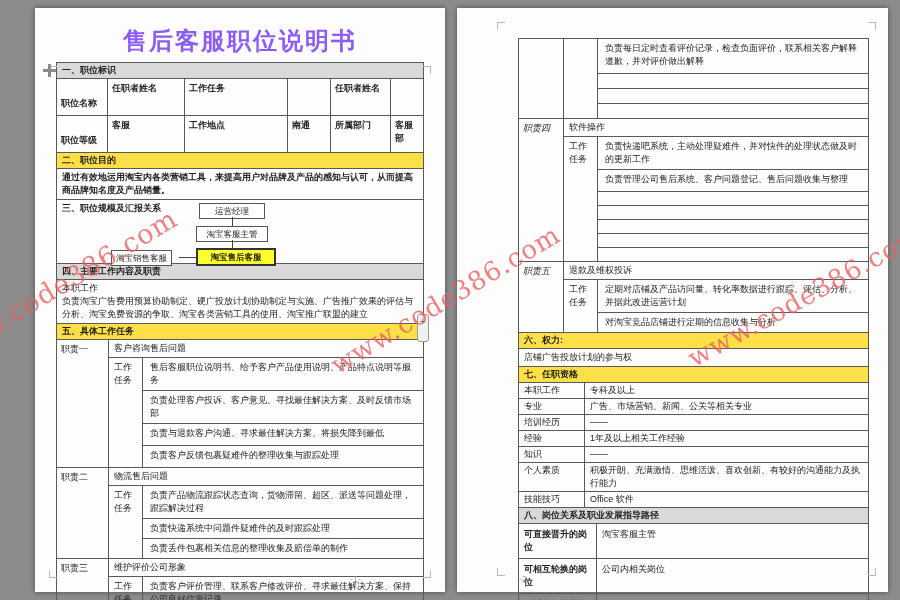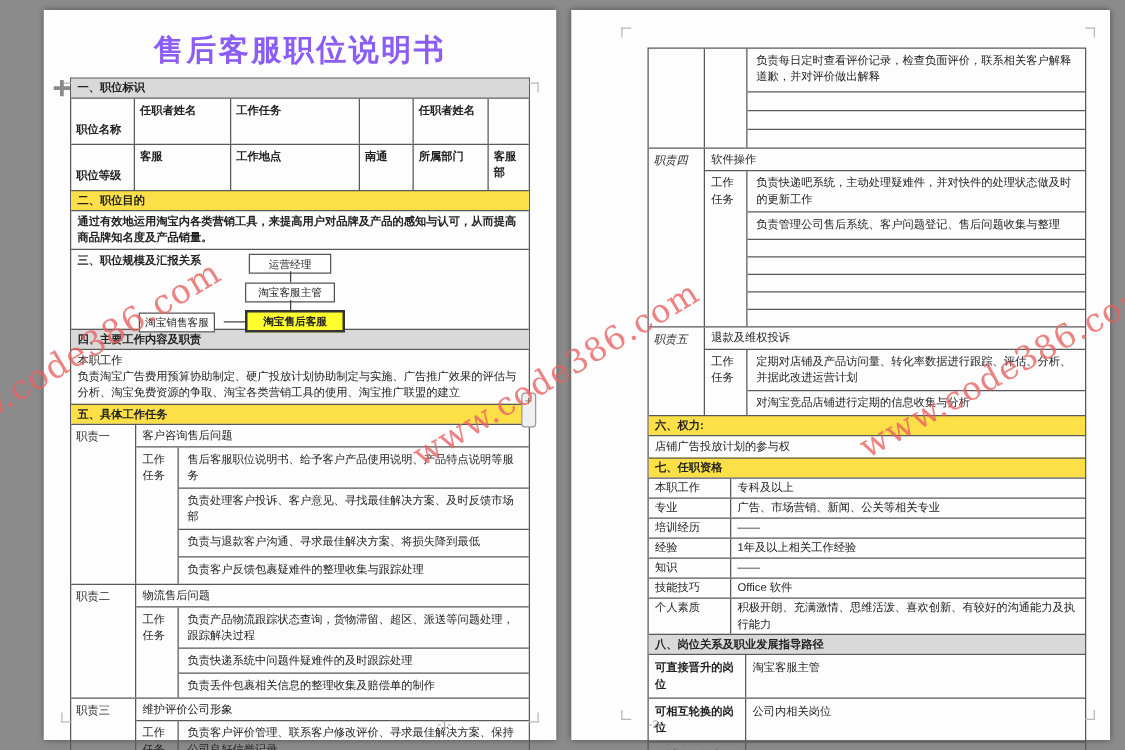--- a/index.html
+++ b/index.html
@@ -274,26 +274,26 @@
       </div>
       <div class="row q">
         <div class="c ql">经验</div>
         <div class="c qv">1年及以上相关工作经验</div>
       </div>
       <div class="row q">
         <div class="c ql">知识</div>
         <div class="c qv">——</div>
       </div>
       <div class="row q">
+        <div class="c ql">个人素质</div>
+        <div class="c qv">积极开朗、充满激情、思维活泼、喜欢创新、有较好的沟通能力及执行能力</div>
+      </div>
+      <div class="row q">
         <div class="c ql">技能技巧</div>
         <div class="c qv">Office 软件</div>
-      </div>
-      <div class="row q">
-        <div class="c ql">个人素质</div>
-        <div class="c qv">积极开朗、充满激情、思维活泼、喜欢创新、有较好的沟通能力及执行能力</div>
       </div>
 
       <div class="sec-h">八、岗位关系及职业发展指导路径</div>
       <div class="row rel">
         <div class="c rl">可直接晋升的岗位</div>
         <div class="c rv">淘宝客服主管</div>
       </div>
       <div class="row rel">
         <div class="c rl">可相互轮换的岗位</div>
         <div class="c rv">公司内相关岗位</div>

